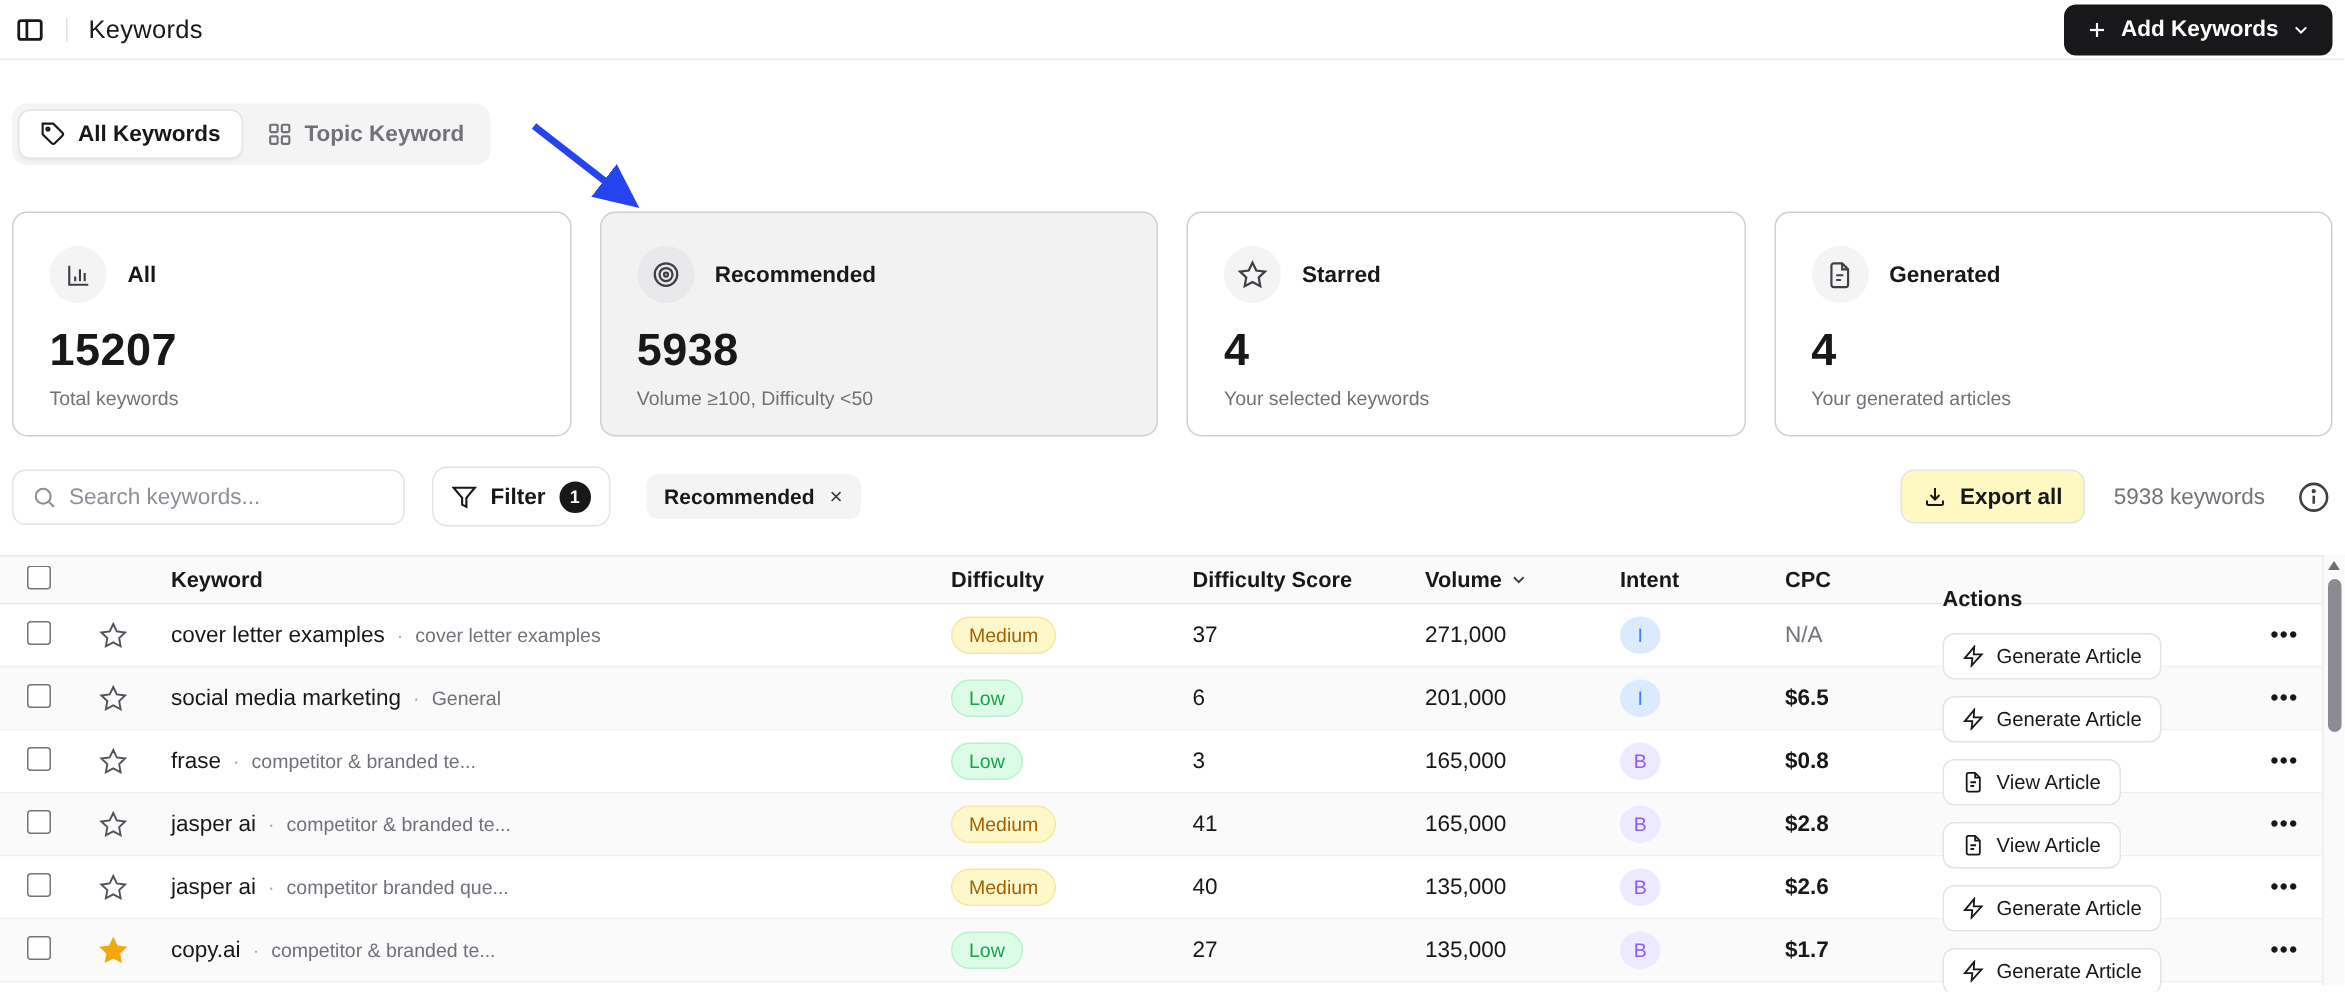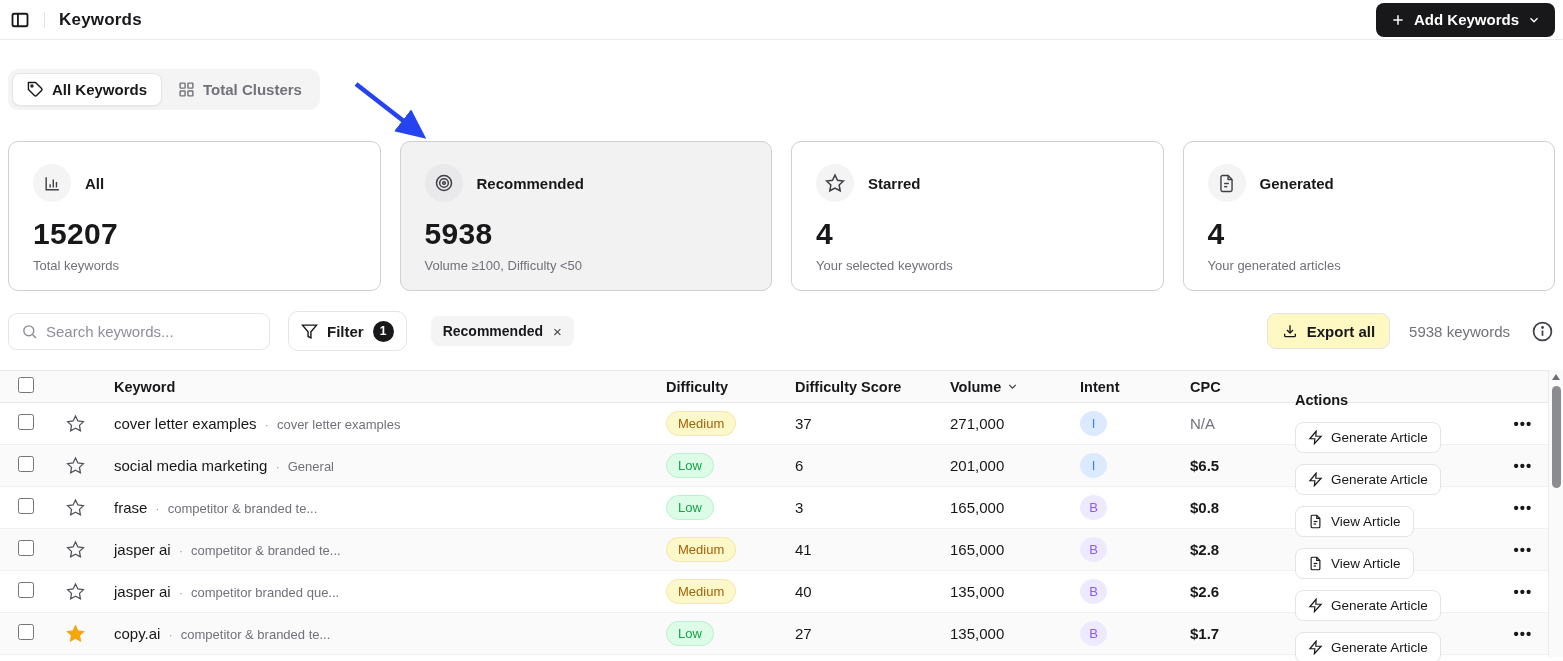--- a/index.html
+++ b/index.html
@@ -5,21 +5,21 @@
   * { margin:0; padding:0; box-sizing:border-box; }
   html,body { width:1563px; height:661px; overflow:hidden; background:#fff;
     font-family:"Liberation Sans", sans-serif; color:#18181b; }
 
   
   .topbar { height:40px; display:flex; align-items:center; padding:0 8px 0 8px;
     border-bottom:1px solid #ebebec; }
   .panel-btn { width:24px; height:24px; border:none; background:none; cursor:pointer;
     display:flex; align-items:center; justify-content:center; }
   .topbar-divider { width:1px; height:16px; background:#e4e4e7; margin:0 14px 0 12px; }
-  .page-title { font-size:17px; font-weight:700; letter-spacing:.2px; }
+  .page-title { font-size:17px; font-weight:400; letter-spacing:.2px; }
   .add-btn { margin-left:auto; background:#18181b; color:#fff; border:none; cursor:pointer;
     height:34px; border-radius:8px; display:flex; align-items:center; gap:8px;
     padding:0 14px; font-size:15px; font-weight:600; font-family:inherit; }
 
   
   .tabs-row { margin:29px 8px 0; }
   .tab-group { display:inline-flex; align-items:center; background:#f4f4f5;
     border-radius:10px; padding:4px; gap:2px; }
   .tab { display:flex; align-items:center; gap:8px; border:none; background:none;
     font-family:inherit; font-size:15px; font-weight:600; color:#71717a;
@@ -70,21 +70,21 @@
     border-top:1px solid #e7e7e9; border-bottom:1px solid #e7e7e9;
     font-size:14.5px; font-weight:700; }
   .trow { display:flex; align-items:center; height:42px; border-bottom:1px solid #f0f0f1;
     font-size:15px; background:#fff; }
   .trow.alt { background:#fafafa; }
   .col-check { width:52px; padding-left:18px; }
   .col-star  { width:46px; display:flex; justify-content:center; }
   .col-keyword { flex:1; padding-left:16px; display:flex; align-items:baseline; gap:8px;
     overflow:hidden; white-space:nowrap; }
   .col-diff { width:139px; padding-left:10px; }
-  .col-score { width:155px; }
+  .col-score { width:155px;margin-left:32px; }
   .col-volume { width:130px; display:flex; align-items:center; gap:5px; }
   .col-intent { width:110px; }
   .col-cpc { width:105px; }
   .col-actions { width:188px;margin-top:27px; }
   .col-menu { width:80px; display:flex; justify-content:center; }
 
   .cb { width:16px; height:16px; accent-color:#18181b; border-radius:4px; cursor:pointer; }
   .star-btn { border:none; background:none; cursor:pointer; color:#52525b; padding:0;
     display:flex; align-items:center; }
   .star-btn svg { fill:none; stroke:currentColor; stroke-width:1.6; }
@@ -164,21 +164,21 @@
         </svg>
       <span>All Keywords</span>
     </button>
     <button class="tab">
       <svg class="ic" width="17" height="17" viewBox="0 0 24 24" fill="none" stroke="#71717a" stroke-width="2">
           <rect x="3" y="3" width="7" height="7" rx="1"></rect>
           <rect x="14" y="3" width="7" height="7" rx="1"></rect>
           <rect x="3" y="14" width="7" height="7" rx="1"></rect>
           <rect x="14" y="14" width="7" height="7" rx="1"></rect>
         </svg>
-      <span>Total Clusters</span>
+      <span>Topic Keyword</span>
     </button>
   </div>
 </div>
 
 <svg class="annot-arrow" viewBox="0 0 100 72">
   <defs>
     <marker id="ah" markerWidth="8" markerHeight="8" refX="4.5" refY="3" orient="auto">
       <path d="M0,0 L6.5,3 L0,6 z" fill="#2543ee"></path>
     </marker>
   </defs>

